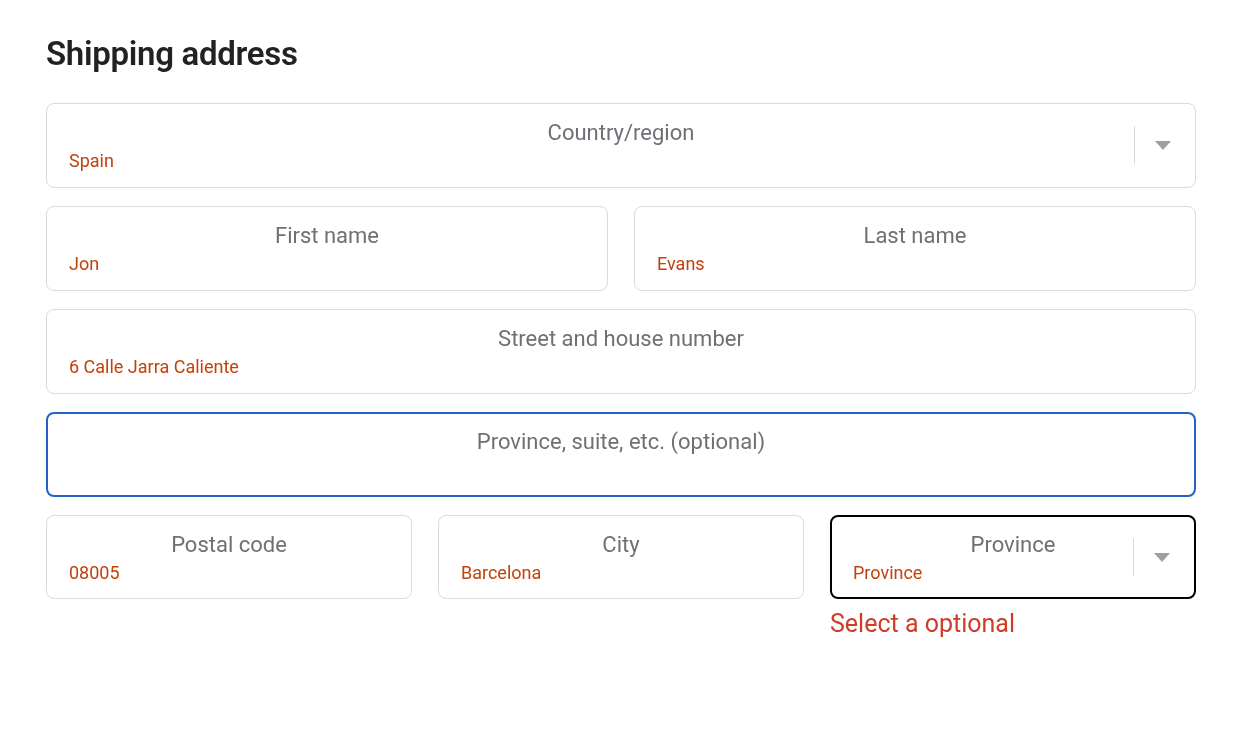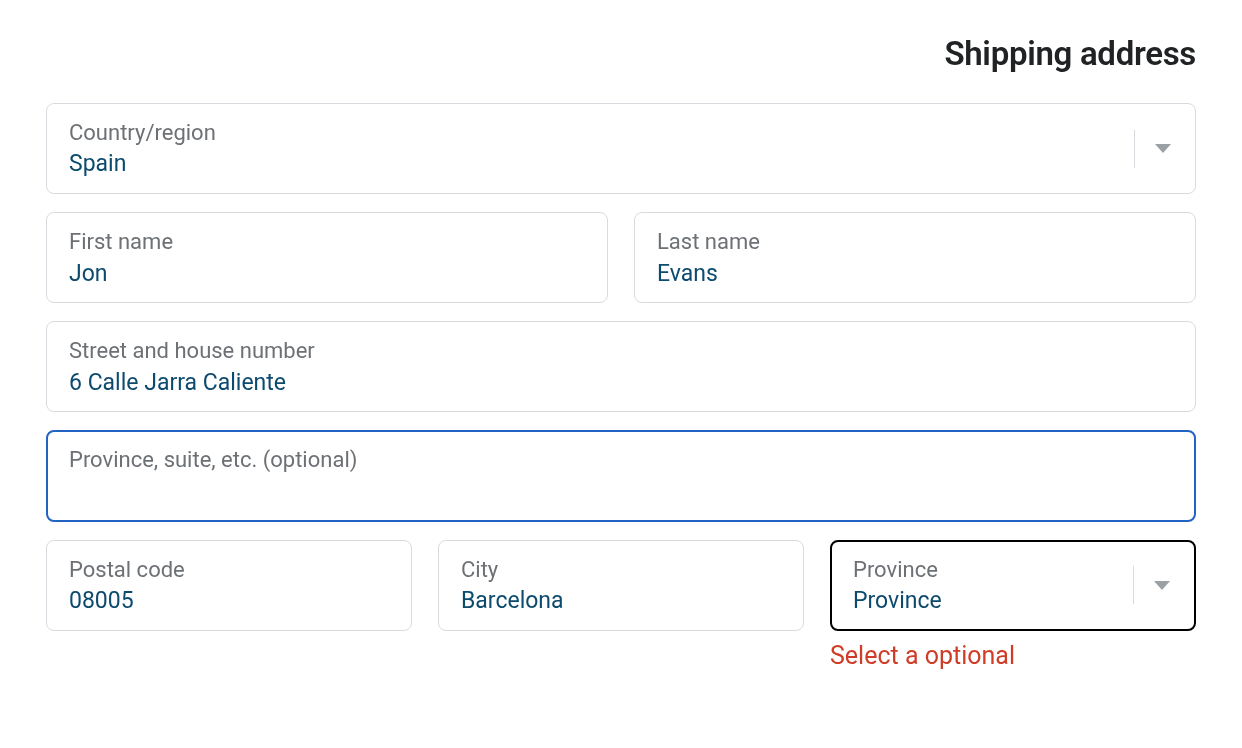--- a/index.html
+++ b/index.html
@@ -13,21 +13,20 @@
   .container {
     padding: 34px 46px;
     width: 1242px;
   }
   h2.section-title {
     font-size: 33px;
     font-weight: 600;
     margin: 0 0 30px 0;
     color: #202223;
     letter-spacing: -0.3px;
-    text-align: right;
   }
 
   .field {
     position: relative;
     border: 1px solid #d7dbdf;
     border-radius: 8px;
     background: #fff;
     padding: 16px 22px 14px 22px;
     margin-bottom: 18px;
   }
@@ -37,25 +36,26 @@
   }
   .field.error {
     border: 2px solid #000000;
     padding: 15px 21px 13px 21px;
   }
   .field .label {
     font-size: 22px;
     color: #6d7175;
     line-height: 1.2;
     margin-bottom: 4px;
+    text-align: center;
   }
   .field .value,
   .field input.value-input {
-    font-size: 23px;
-    color: #0c4a6e;
+    font-size: 18px;
+    color: #c2410c;
     line-height: 1.25;
     border: none;
     outline: none;
     width: 100%;
     padding: 0;
     background: transparent;
     font-family: inherit;
   }
 
   .row {

